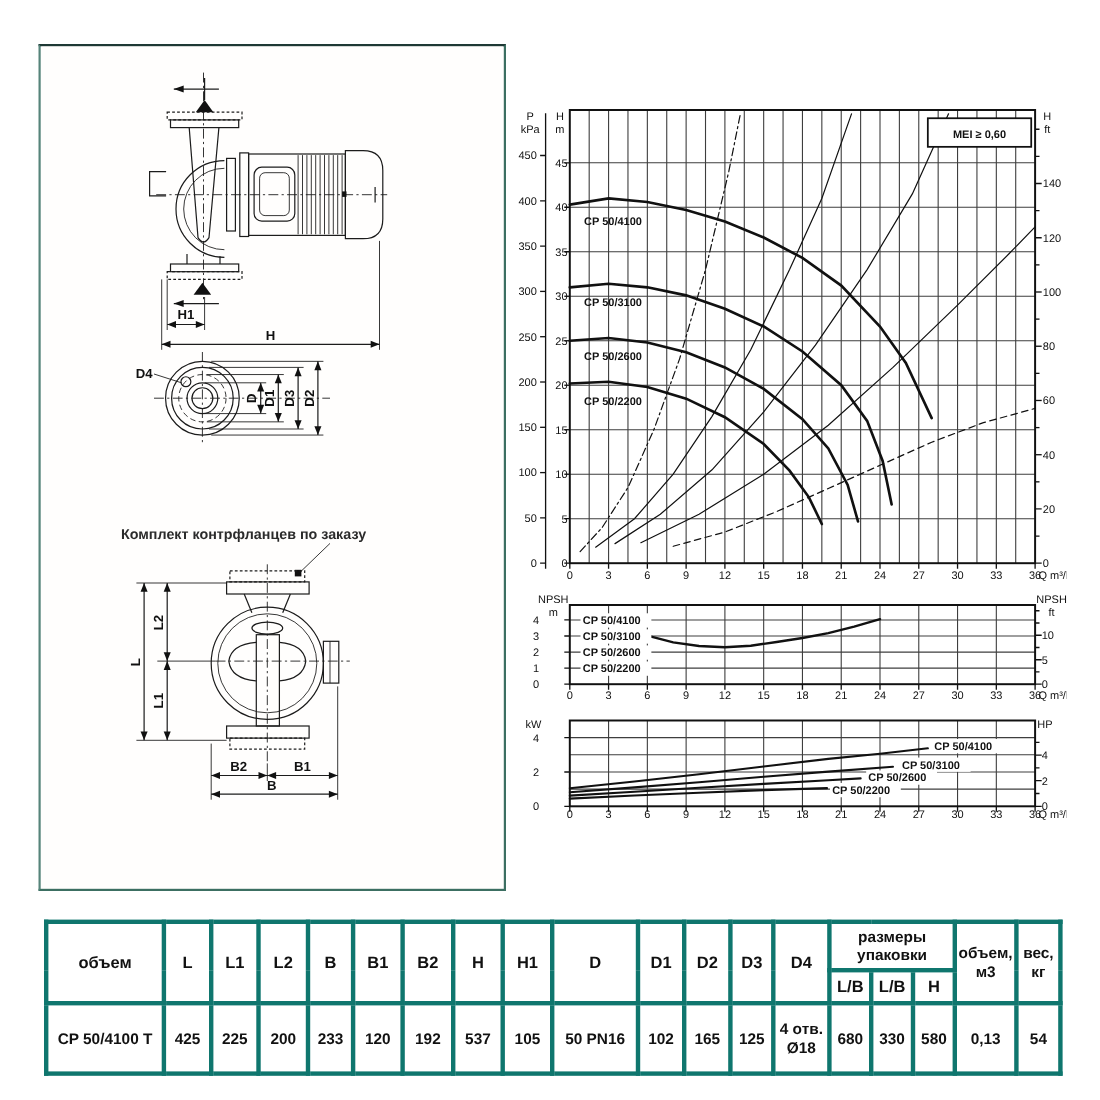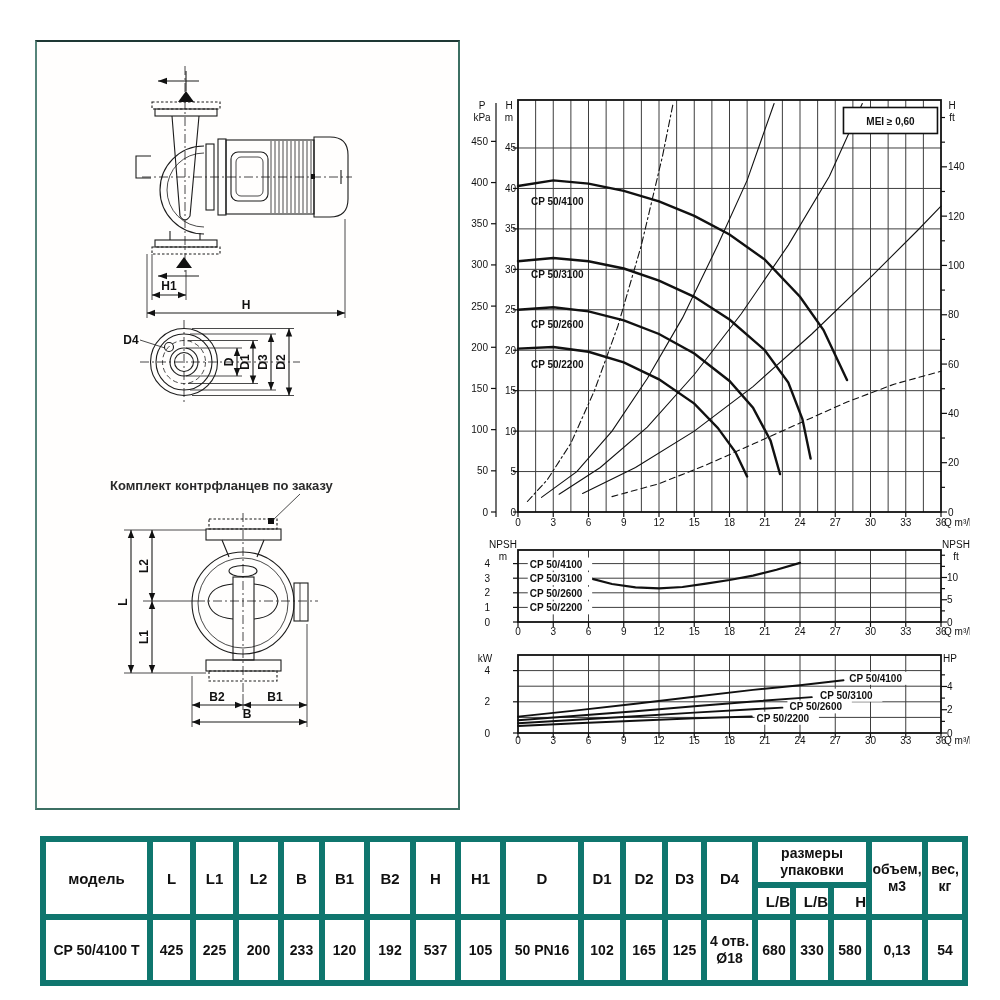--- a/index.html
+++ b/index.html
@@ -20,27 +20,27 @@
   .ln{stroke:#1c1c1c;stroke-width:1.1;fill:none;}
   .thin{stroke:#1c1c1c;stroke-width:0.8;fill:none;}
   .dash{stroke:#1c1c1c;stroke-width:1.1;fill:none;stroke-dasharray:2.5 2;}
   .cl{stroke:#333;stroke-width:0.9;fill:none;stroke-dasharray:9 3 2 3;}
   .f{fill:#111;stroke:none;}
   .dim{font-size:12px;font-weight:bold;}
   .note{font-size:13px;font-weight:600;fill:#2b2b2b;}
   
   .dim-table{position:absolute;left:40px;top:836px;border-collapse:collapse;
         table-layout:fixed;width:922px;background:#fff;}
-  .dim-table th,.dim-table td{border:6px solid #0f766e;text-align:center;vertical-align:middle;
+  .dim-table th,.dim-table td{border:4px solid #0f766e;text-align:center;vertical-align:middle;
         padding:0;color:#111;}
   .dim-table th{font-size:15px;font-weight:600;}
   .dim-table td{font-size:14px;font-weight:bold;}
   .dim-table .small{font-size:14px;line-height:1.2;}
   tr.h1 th{height:40px;}
-  tr.h2 th{height:26px;text-align:right;}
+  tr.h2 th{height:26px;}
   tr.dr td{height:60px;}
 </style>
 </head>
 <body>
 
 <div class="page">
 
   <div class="drawing-panel">
     <svg viewBox="37 42 421 766">
 
@@ -569,21 +569,21 @@
       <col style="width:39px">
         <col style="width:51px">
         <col style="width:38px">
         <col style="width:38px">
       <col style="width:38px">
         <col style="width:56px">
         <col style="width:40px">
     </colgroup>
     <tbody>
         <tr class="h1">
-      <th rowspan="2">модель</th>
+      <th rowspan="2">объем</th>
       <th rowspan="2">L</th>
       <th rowspan="2">L1</th>
       <th rowspan="2">L2</th>
       <th rowspan="2">B</th>
       <th rowspan="2">B1</th>
       <th rowspan="2">B2</th>
       <th rowspan="2">H</th>
       <th rowspan="2">H1</th>
       <th rowspan="2">D</th>
       <th rowspan="2">D1</th>

